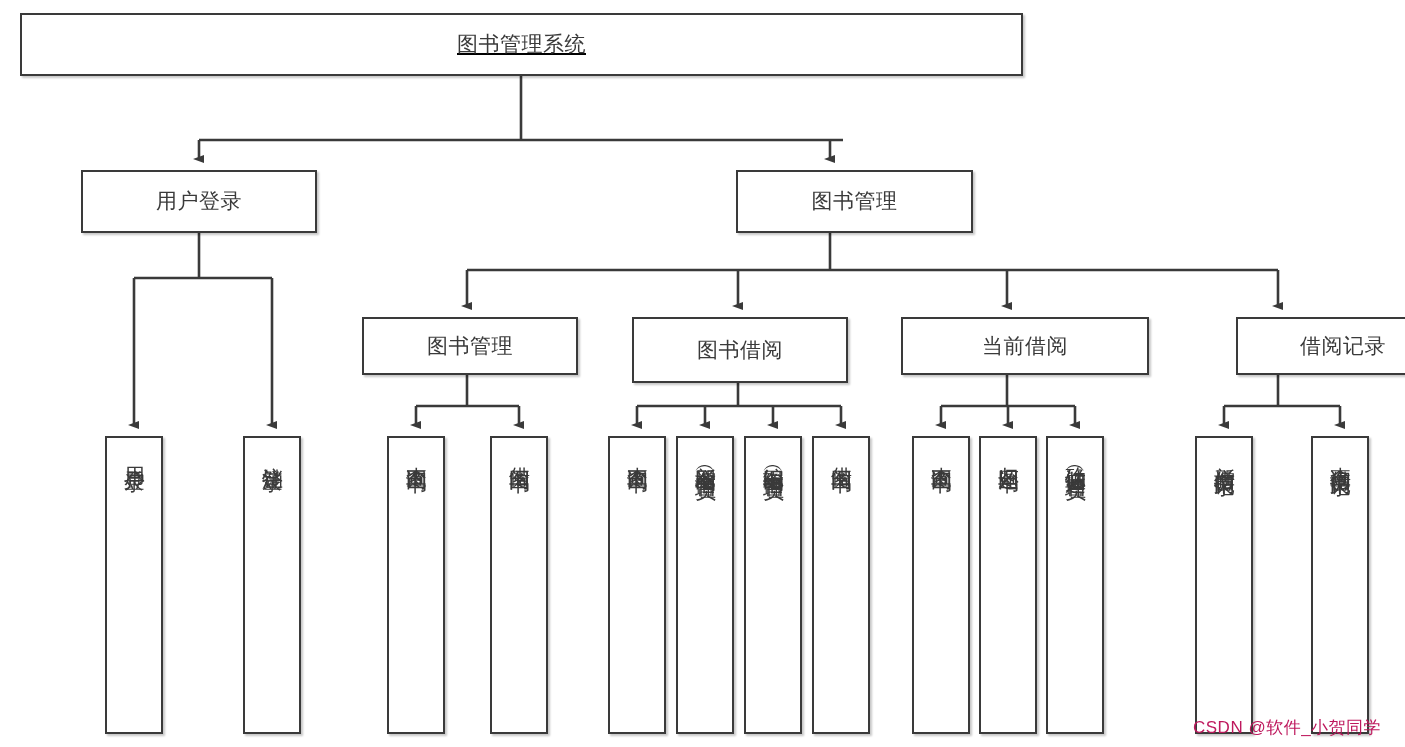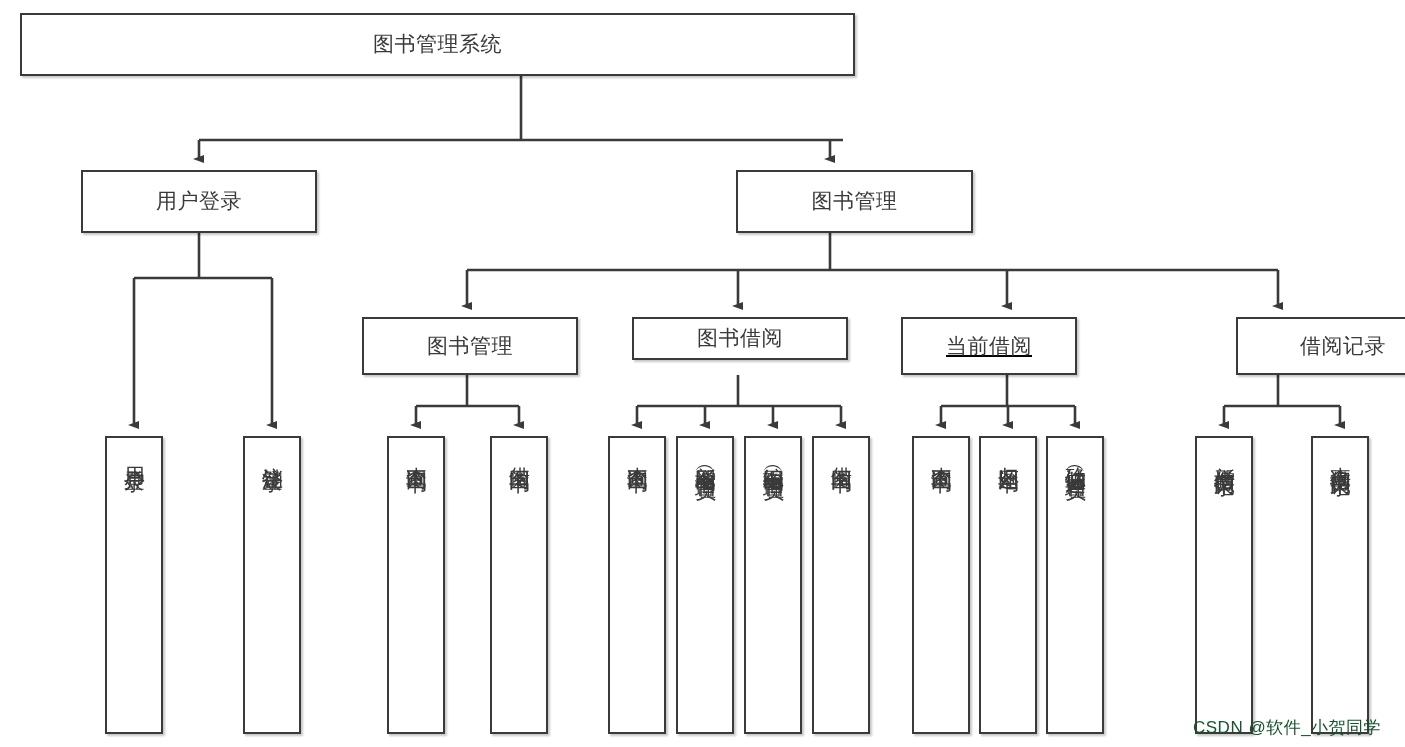--- a/index.html
+++ b/index.html
@@ -52,21 +52,21 @@
   }
   .node.vertical .label {
     writing-mode: vertical-rl;
     text-orientation: upright;
     white-space: nowrap;
     letter-spacing: 2px;
     font-size: 21px;
   }
   .watermark {
     position: absolute;
-    color: #14532d;
+    color: #be185d;
     font-size: 17px;
     letter-spacing: 0.5px;
     white-space: nowrap;
     z-index: 5;
   }
 </style>
 </head>
 <body>
 
 <div id="diagram-root">
@@ -114,38 +114,38 @@
       <path d="M1008,406 L1008,425" marker-end="url(#arrow)"></path>
       <path d="M1075,406 L1075,425" marker-end="url(#arrow)"></path>
 
       <path d="M1278,375 L1278,406"></path>
       <path d="M1224,406 L1340,406"></path>
       <path d="M1224,406 L1224,425" marker-end="url(#arrow)"></path>
       <path d="M1340,406 L1340,425" marker-end="url(#arrow)"></path>
     </g>
   </svg>
 
-  <div class="node" style="left:20px; top:13px; width:835px; height:63px;">
+  <div class="node" style="left:20px; top:13px; width:1003px; height:63px;text-decoration:underline;">
     <span class="label">图书管理系统</span>
   </div>
 
   <div class="node" style="left:81px; top:170px; width:236px; height:63px;">
     <span class="label">用户登录</span>
   </div>
   <div class="node" style="left:711px; top:170px; width:237px; height:63px;margin-left:25px;">
     <span class="label">图书管理</span>
   </div>
 
   <div class="node" style="left:362px; top:317px; width:216px; height:58px;">
     <span class="label">图书管理</span>
   </div>
-  <div class="node" style="left:632px; top:317px; width:216px; height:43px;">
+  <div class="node" style="left:632px; top:317px; width:216px; height:66px;">
     <span class="label">图书借阅</span>
   </div>
-  <div class="node" style="left:901px; top:317px; width:176px; height:58px;text-decoration:underline;">
+  <div class="node" style="left:901px; top:317px; width:248px; height:58px;">
     <span class="label">当前借阅</span>
   </div>
   <div class="node" style="left:1236px; top:317px; width:214px; height:58px;">
     <span class="label">借阅记录</span>
   </div>
 
   <div class="node vertical" style="left:105px; top:436px; width:58px; height:298px;">
     <span class="label">用户登录</span>
   </div>
   <div class="node vertical" style="left:243px; top:436px; width:58px; height:298px;">

